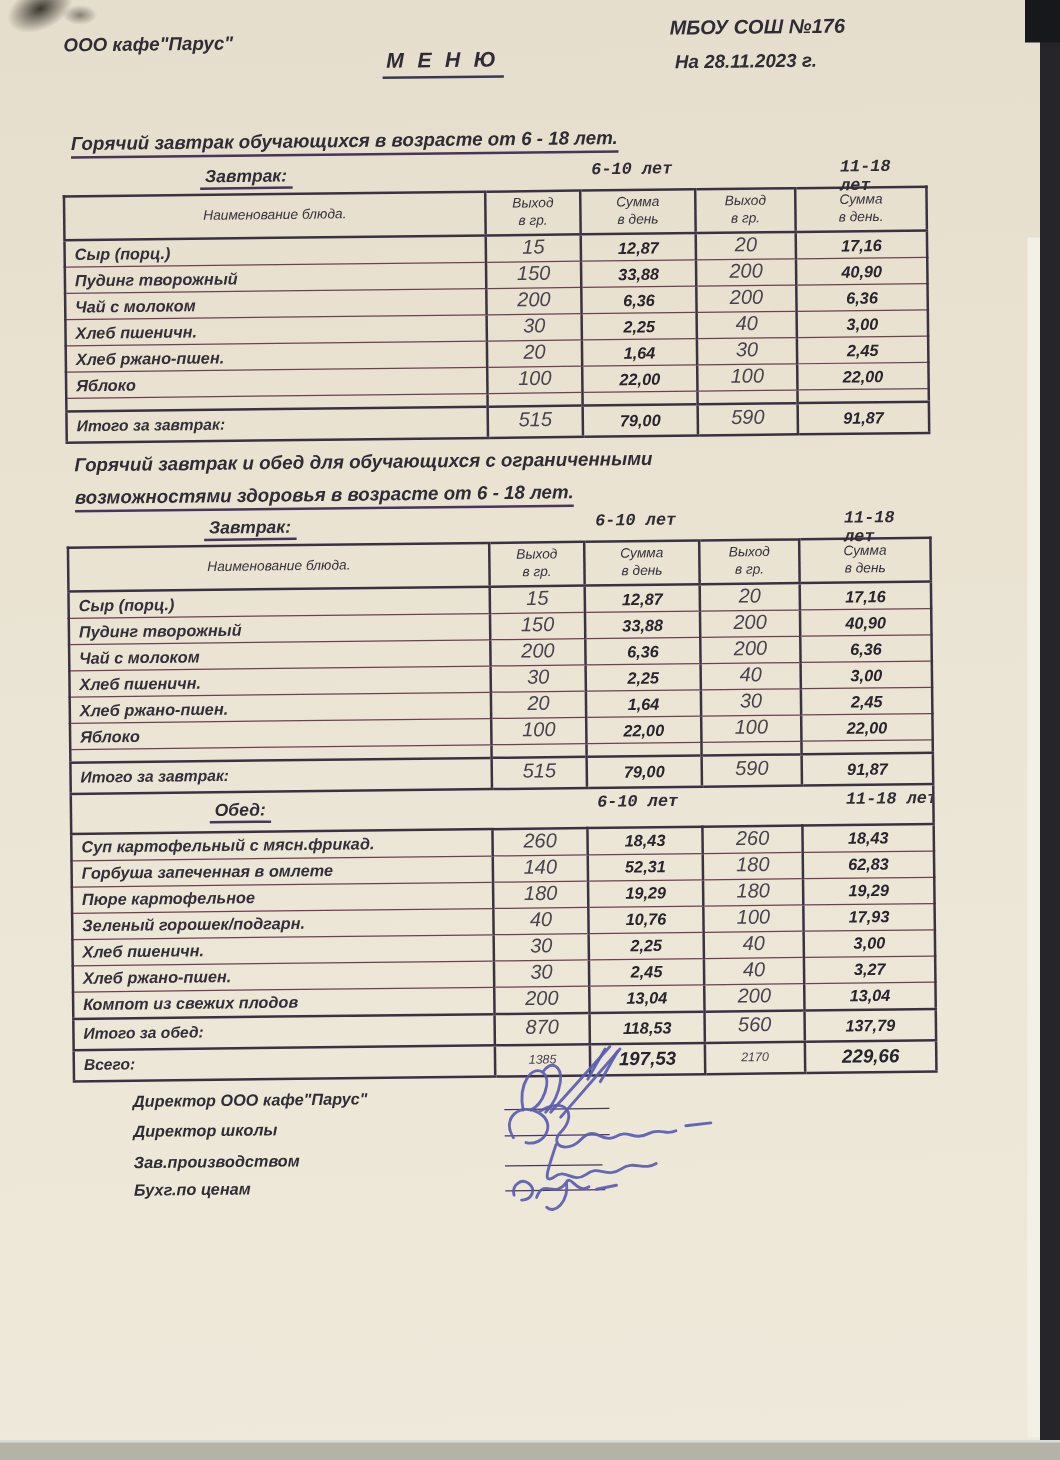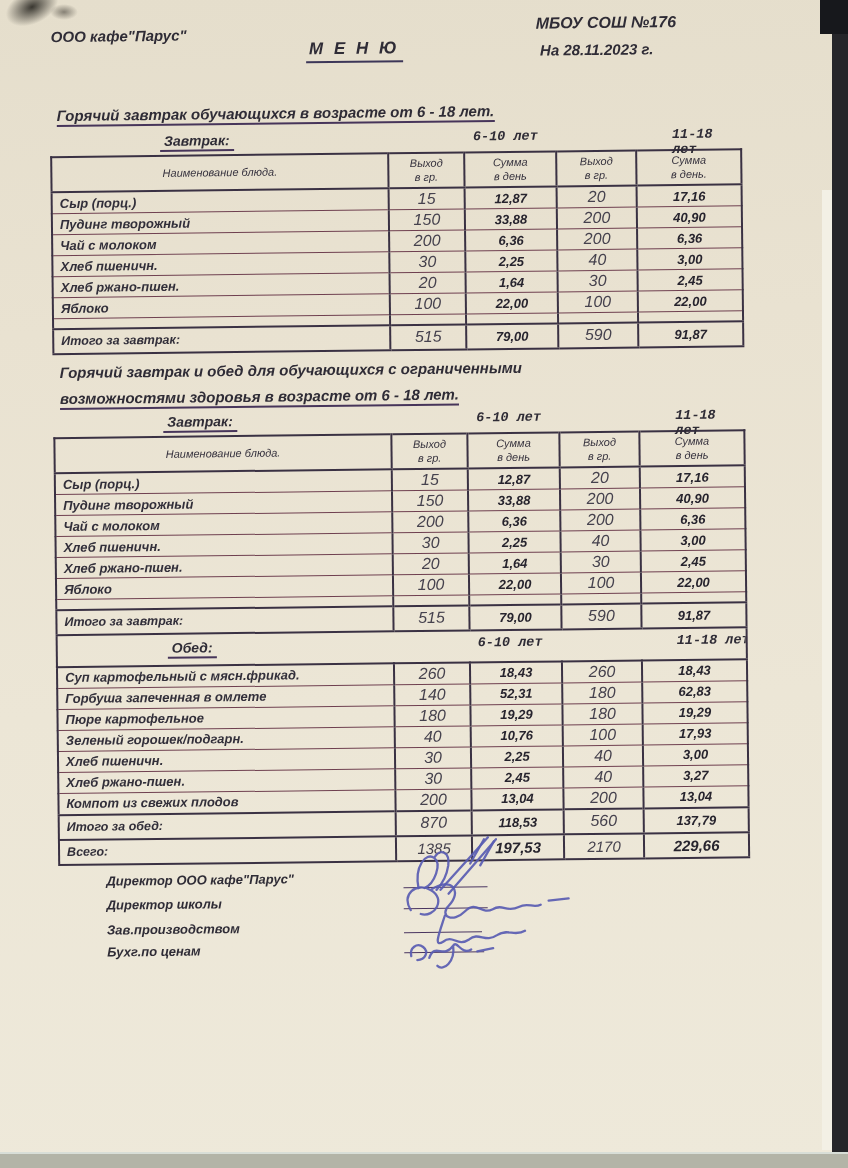--- a/index.html
+++ b/index.html
@@ -60,21 +60,21 @@
   td.sum{text-align:center;font-size:13px;font-weight:700;color:#27242e;}
   tbody.dishes tr{height:20px;}
   tbody.lunch tr{height:21px;}
   tbody tr.empty{height:10px;}
   tbody.totals td{border-top:2.6px solid var(--border,#3a3143);border-bottom:2.6px solid var(--border,#3a3143);}
   tbody.totals tr{height:25px;}
   tbody.totals td.name{font-size:12.5px;}
   tr.grand{height:28px;}
   tr.grand td{border-top:2.6px solid var(--border,#3a3143);}
   tr.grand td.sum{font-size:15px;}
-  tr.grand td.out{font-size:15px;}
+  tr.grand td.out{font-size:10px;}
   tr.caption-row td{border-bottom:2.6px solid var(--border,#3a3143);height:28px;position:relative;}
   tr.caption-row .cap-label{left:110px;top:5px;}
   tr.caption-row .age{top:4px;}
   tr.caption-row .a1{left:420px;} tr.caption-row .a2{left:603px;}
 
   
   .sig-label{position:absolute;left:103px;font-size:13px;font-weight:700;}
   #sl1{top:870px;} #sl2{top:894px;} #sl3{top:919px;} #sl4{top:941px;}
   .sig-line{position:absolute;left:400px;border-top:1.8px solid #4a3560;height:0;}
   #ln1{top:887px;width:84px;} #ln2{top:908px;width:84px;}

